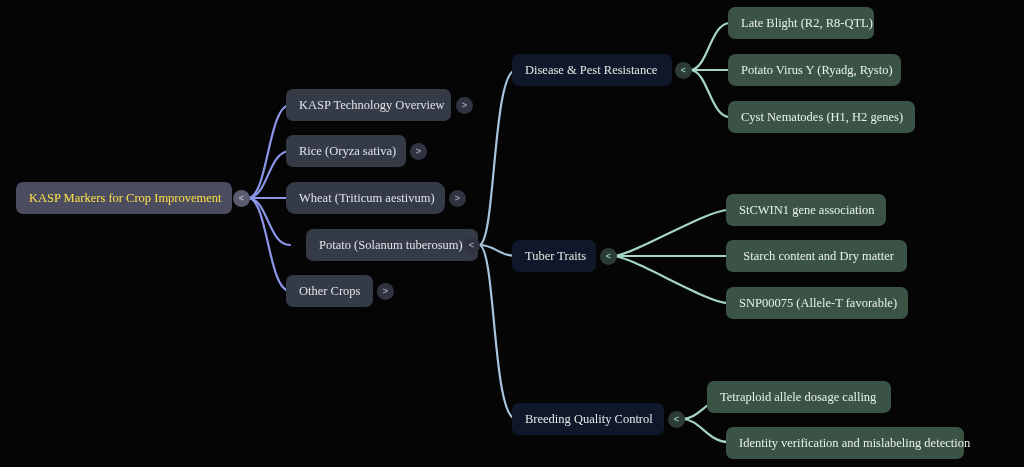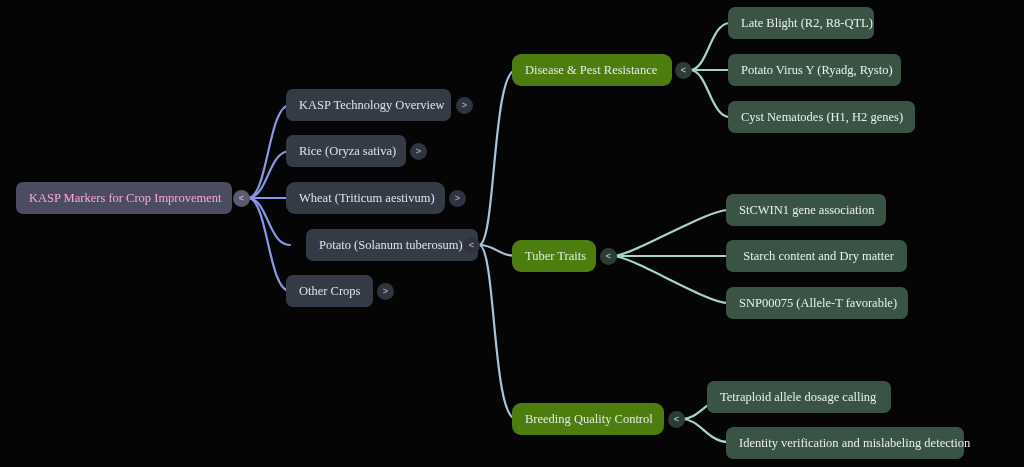--- a/index.html
+++ b/index.html
@@ -36,36 +36,35 @@
   }
   .node-label {
     display: block;
     width: 100%;
   }
   
   .lvl-root {
     background: #4c4c60;
     font-size: 12.5px;
     padding: 0 13px;
-    color: #f9a8d4;
+    color: #fde047;
   }
   
   .lvl1 {
     background: #343a46;
     font-size: 12.5px;
     padding: 0 13px;
     color: #dfe3ea;
   }
   
   .lvl2 {
-    background: #4d7c0f;
+    background: #0f172a;
     font-size: 12.5px;
     padding: 0 13px;
     color: #e3ebe6;
-    border-radius: 9px;
   }
   
   .lvl3 {
     background: #3a5345;
     font-size: 12.5px;
     padding: 0 13px;
     color: #e9f1eb;
   }
   
   .toggle {
@@ -194,21 +193,21 @@
     <span class="node-label">Breeding Quality Control</span>
   </div>
   <div class="toggle toggle-lvl2" style="left:668px; top:411px;">
     <span>&lt;</span>
   </div>
 
   <div class="node lvl3" style="left:728px; top:7px; width:146px; height:32px;">
     <span class="node-label">Late Blight (R2, R8-QTL)</span>
   </div>
 
-  <div class="node lvl3" style="left:728px; top:54px; width:173px; height:32px;">
+  <div class="node lvl3" style="left:728px; top:54px; width:173px; height:32px;border-radius:8px;">
     <span class="node-label">Potato Virus Y (Ryadg, Rysto)</span>
   </div>
 
   <div class="node lvl3" style="left:728px; top:101px; width:187px; height:32px;">
     <span class="node-label">Cyst Nematodes (H1, H2 genes)</span>
   </div>
 
   <div class="node lvl3" style="left:726px; top:194px; width:160px; height:32px;">
     <span class="node-label">StCWIN1 gene association</span>
   </div>

